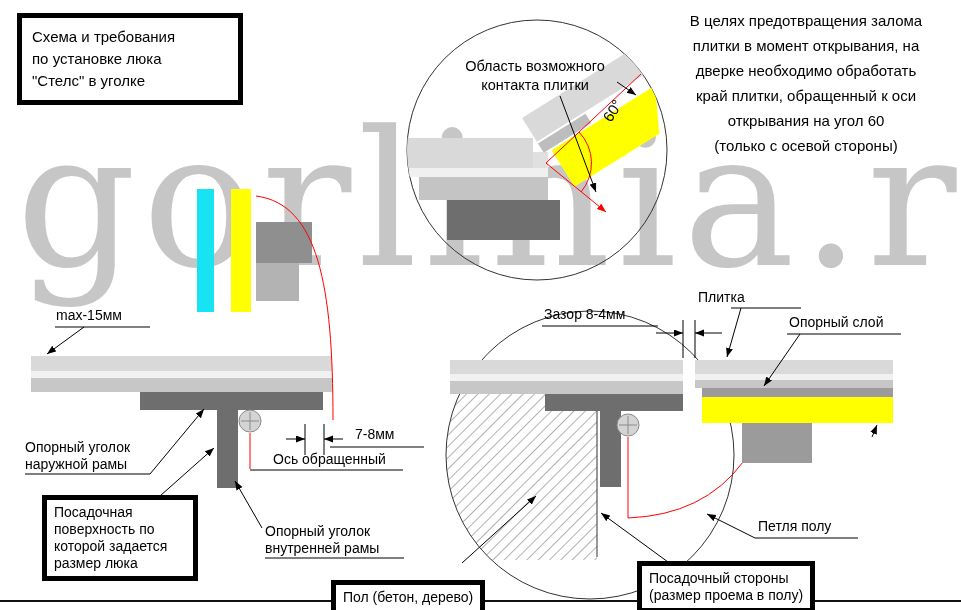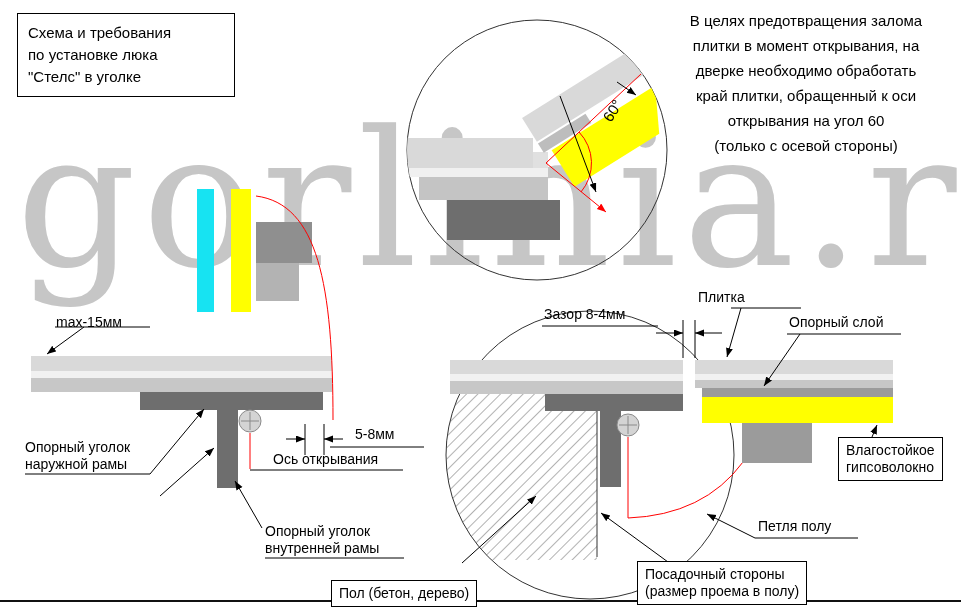--- a/index.html
+++ b/index.html
@@ -4,21 +4,21 @@
 <style>
   html,body{margin:0;padding:0;background:#888;}
   #stage{
     position:relative;width:961px;height:610px;background:#ffffff;
     overflow:hidden;font-family:"Liberation Sans",sans-serif;color:#000;
   }
   .lbl{
     position:absolute;z-index:3;font:14px/17px "Liberation Sans",sans-serif;
     white-space:pre-line;color:#000;
   }
-  .boxed{border:1px solid #000000;background:#fff;padding:4px 7px;}
+  .boxed{border:5px solid #000000;background:#fff;padding:4px 7px;}
   .center{text-align:center;}
   #watermark{
     position:absolute;left:16px;top:106px;z-index:1;
     font:400 188px/1 "DejaVu Serif",serif;color:#c6c6c6;
     letter-spacing:6px;white-space:nowrap;user-select:none;
   }
   #linework{position:absolute;left:0;top:0;z-index:2;}
   #title-box{
     left:17px;top:13px;width:196px;padding:8px 10px;
     font:15px/22px "Liberation Sans",sans-serif;
@@ -159,33 +159,37 @@
   <div id="title-box" class="lbl boxed">Схема и требования
 по установке люка
 "Стелс" в уголке</div>
   <div id="note" class="lbl center">В целях предотвращения залома
 плитки в момент открывания, на
 дверке необходимо обработать
 край плитки, обращенный к оси
 открывания на угол 60
 (только с осевой стороны)</div>
 
+  <div id="contact-label" class="lbl center">Область возможного
+контакта плитки</div>
   <div id="angle-60" class="lbl">60°</div>
 
-  <div class="lbl" style="left:56px;top:314px">max-15мм</div>
+  <div class="lbl" style="left:56px;top:307px">max-15мм</div>
   <div class="lbl" style="left:25px;top:439px">Опорный уголок
 наружной рамы</div>
-  <div class="lbl" style="left:273px;top:451px">Ось открывания</div>
-  <div class="lbl" style="left:355px;top:426px">5-8мм</div>
+  <div class="lbl boxed" style="left:42px;top:495px;width:132px">Посадочная
+поверхность по
+которой задается
+размер люка</div>
+  <div class="lbl" style="left:273px;top:451px">Ось обращенный</div>
+  <div class="lbl" style="left:355px;top:426px">7-8мм</div>
   <div class="lbl" style="left:265px;top:523px">Опорный уголок
 внутренней рамы</div>
 
   <div class="lbl" style="left:544px;top:306px">Зазор 8-4мм</div>
   <div class="lbl" style="left:698px;top:289px">Плитка</div>
   <div class="lbl" style="left:789px;top:314px">Опорный слой</div>
-  <div class="lbl boxed" style="left:838px;top:437px">Влагостойкое
-гипсоволокно</div>
   <div class="lbl" style="left:758px;top:518px">Петля полу</div>
   <div class="lbl boxed" style="left:331px;top:580px">Пол (бетон, дерево)</div>
   <div class="lbl boxed" style="left:637px;top:561px">Посадочный стороны
 (размер проема в полу)</div>
 
 </div>
 
 </body></html>

